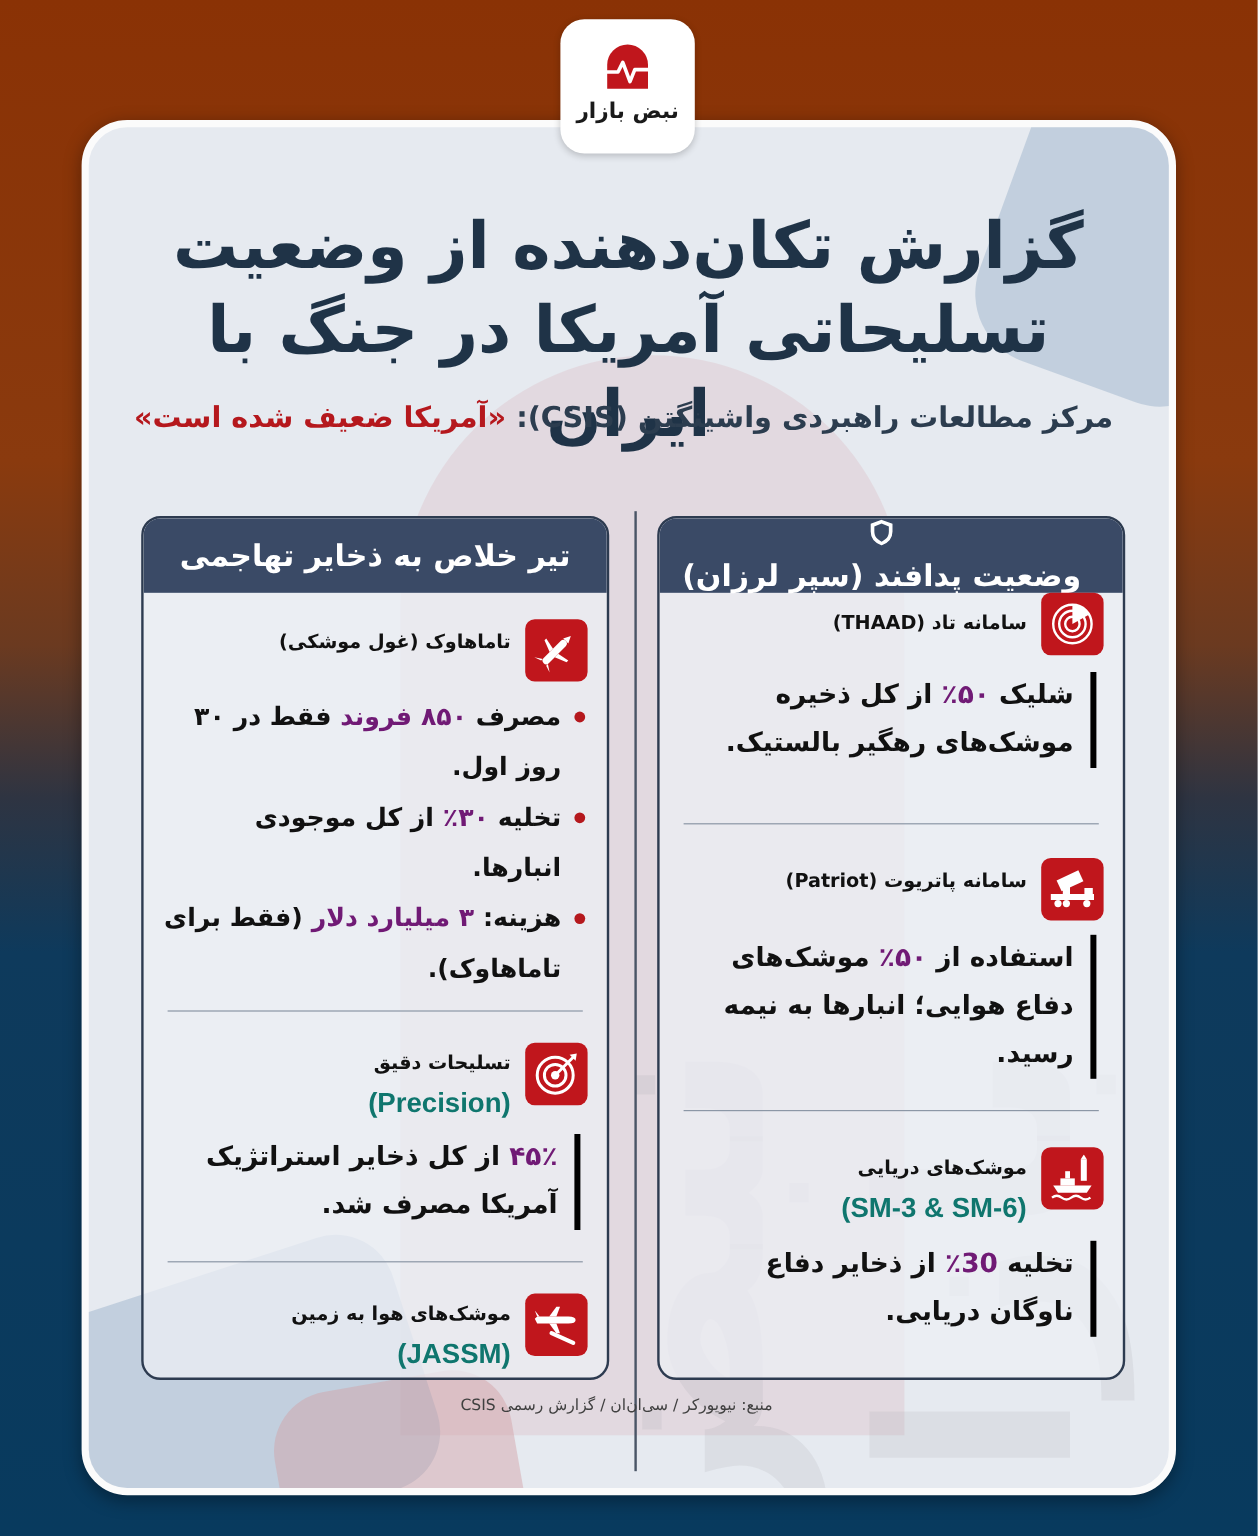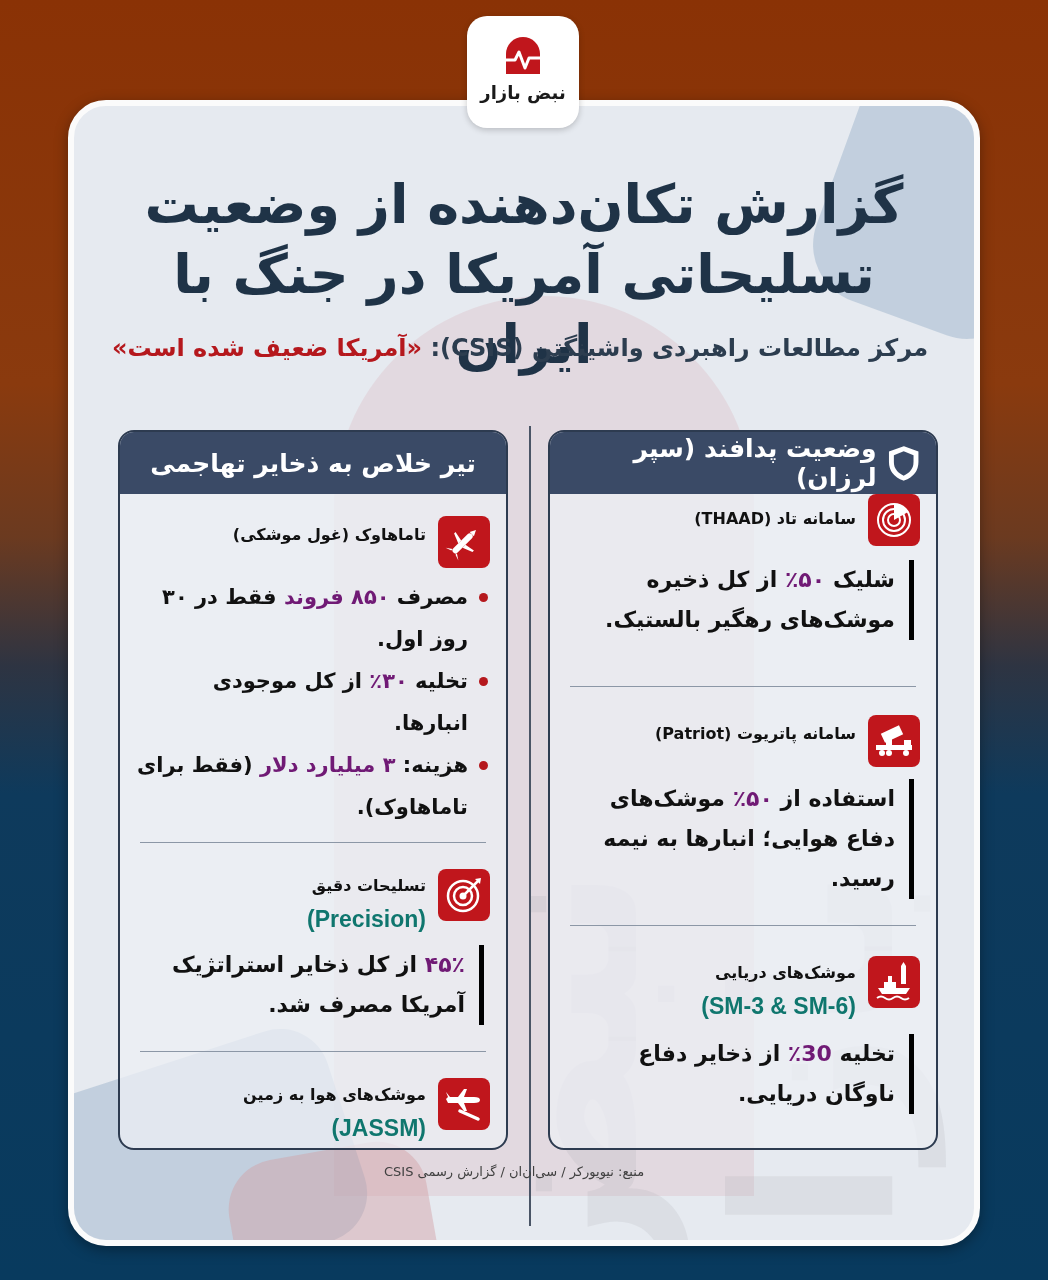--- a/index.html
+++ b/index.html
@@ -71,21 +71,21 @@
     border: 2px solid #2d3b50; border-radius: 16px; overflow: hidden;
     background: rgba(236, 239, 244, 0.75);
   }
   .panel.left { left: 44px; }
   .panel.right { left: 474px; }
   .panel-header {
     height: 62px; background: #3a4a66;
     display: flex; align-items: center; justify-content: center; gap: 10px;
     color: #fff; font-size: 25px; font-weight: bold;
   }
-  .panel-header.right-head { justify-content: flex-start; padding-right: 16px; }
+  .panel-header.right-head { justify-content: flex-start; padding-right: 16px; flex-direction: column; }
 
   .item { position: relative; padding: 0 16px; }
   .item-head { display: flex; align-items: flex-start; gap: 12px; }
   .icon-box {
     width: 52px; height: 52px; border-radius: 8px; background: #c0161c;
     flex: 0 0 52px; display: flex; align-items: center; justify-content: center;
   }
   .item-title { font-size: 16px; font-weight: bold; color: #111; line-height: 34px; }
   .item-sub { font-size: 23px; font-weight: bold; color: #0f766e; line-height: 32px; font-family: "Liberation Sans", sans-serif; }
   .hl { color: #701a75; font-weight: bold; }

